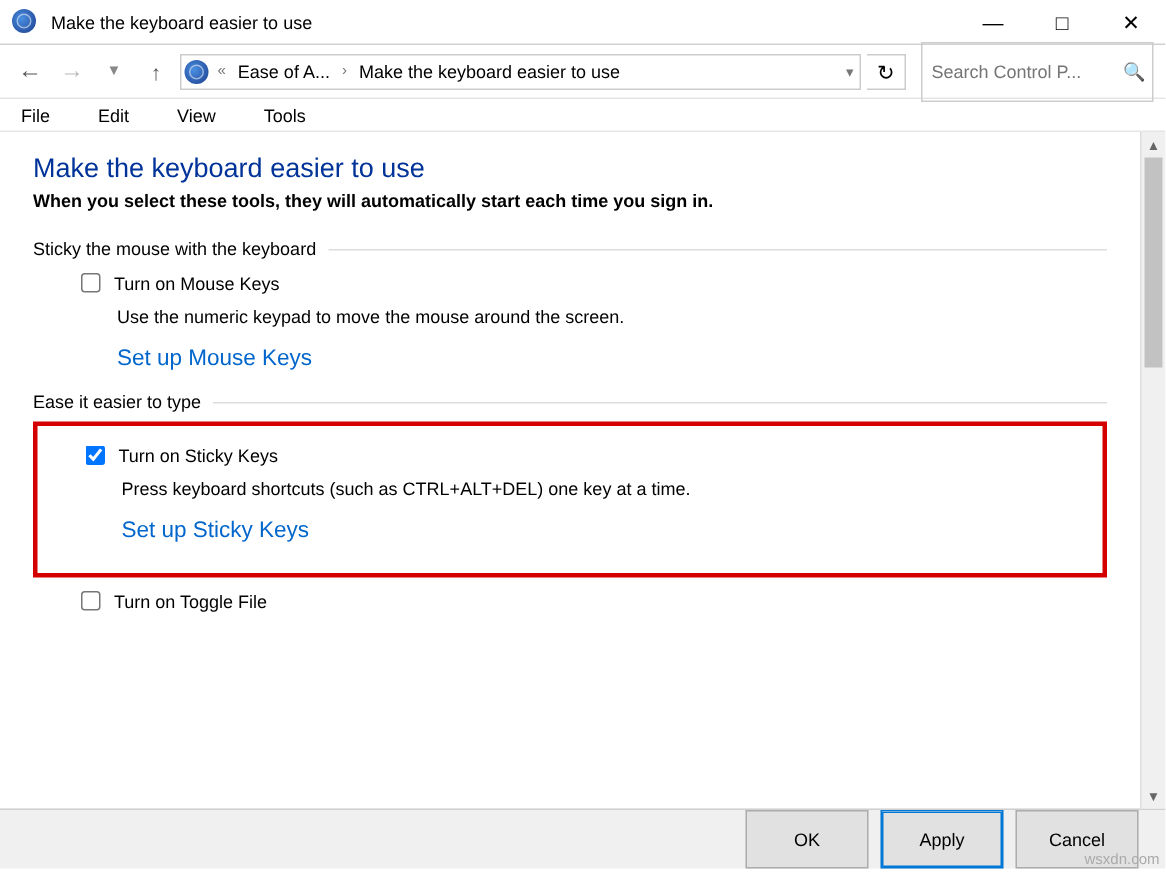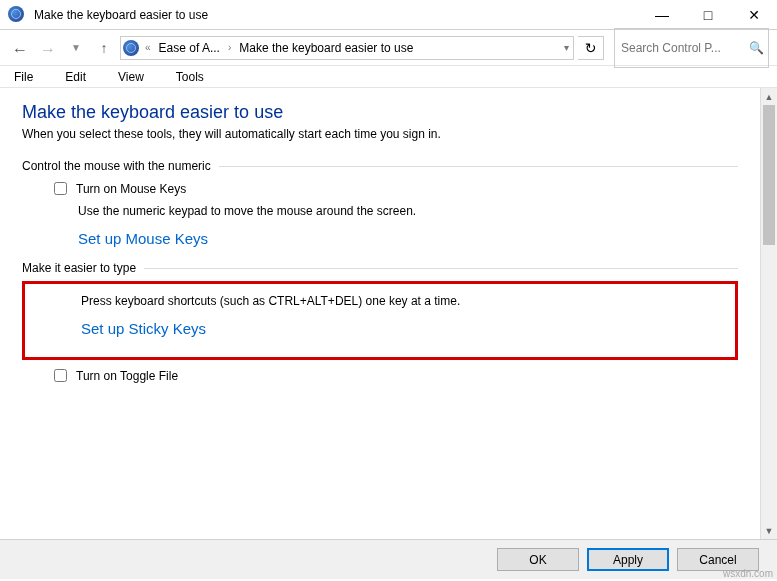--- a/index.html
+++ b/index.html
@@ -64,21 +64,21 @@
   .content-wrap { display:flex; height: calc(100% - 30px - 36px - 22px - 40px - 2px); }
   .content {
     flex:1;
     padding: 14px 22px 10px 22px;
     overflow:hidden;
   }
   .scrollbar { width:17px; background:#f0f0f0; border-left:1px solid #ddd; position:relative; }
   .scroll-arrow { height:17px; display:flex; align-items:center; justify-content:center; font-size:9px; color:#666; }
   .scroll-thumb { position:absolute; top:17px; left:2px; right:2px; height:140px; background:#c2c2c2; }
   h1.page-title { color:#003399; font-size:18px; font-weight:normal; margin:0 0 4px 0; }
-  .subtitle { font-size:12px; margin-bottom:18px; }
+  .subtitle { font-size:12px; margin-bottom:18px;font-weight:bold; }
   .section-header {
     font-size:12px;
     margin: 8px 0 6px 0;
     position:relative;
   }
   .section-header::after {
     content:"";
     position:absolute;
     left: 0;
     right:0;
@@ -102,21 +102,21 @@
     border-top:1px solid #d0d0d0;
     background:#f0f0f0;
     display:flex;
     justify-content:flex-end;
     align-items:center;
     padding-right:18px;
     gap:8px;
   }
   .btn {
     min-width:82px;
-    height:23px;
+    height:39px;
     border:1px solid #adadad;
     background:#e1e1e1;
     font-size:12px;
     display:flex; align-items:center; justify-content:center;
   }
   .btn.primary { border:1px solid #0078d7; box-shadow: inset 0 0 0 1px #0078d7; }
   .watermark {
     position:absolute;
     right:4px;
     bottom:2px;
@@ -174,32 +174,36 @@
   <div class="menuitem">Edit</div>
   <div class="menuitem">View</div>
   <div class="menuitem">Tools</div>
 </div>
 
 <div class="content-wrap">
   <div class="content">
     <h1 class="page-title">Make the keyboard easier to use</h1>
     <div class="subtitle">When you select these tools, they will automatically start each time you sign in.</div>
 
-    <div class="section-header"><span>Control the mouse with the numeric</span></div>
+    <div class="section-header"><span>Sticky the mouse with the keyboard</span></div>
 
     <div class="opt">
       <input type="checkbox" style="">
       <span>Turn on Mouse Keys</span>
     </div>
     <div class="desc">Use the numeric keypad to move the mouse around the screen.</div>
     <div class="link">Set up Mouse Keys</div>
 
-    <div class="section-header"><span>Make it easier to type</span></div>
+    <div class="section-header"><span>Ease it easier to type</span></div>
 
     <div class="highlight-box">
+      <div class="opt">
+        <input type="checkbox" checked="" style="">
+        <span>Turn on Sticky Keys</span>
+      </div>
       <div class="desc">Press keyboard shortcuts (such as CTRL+ALT+DEL) one key at a time.</div>
       <div class="link">Set up Sticky Keys</div>
     </div>
 
     <div class="opt">
       <input type="checkbox" style="">
       <span>Turn on Toggle File</span>
     </div>
   </div>
 

